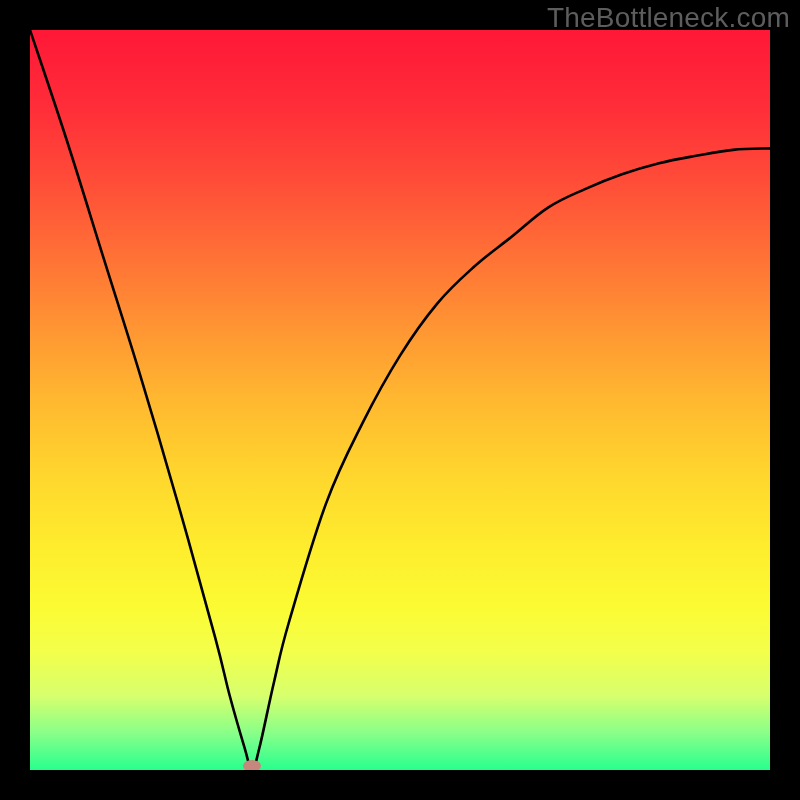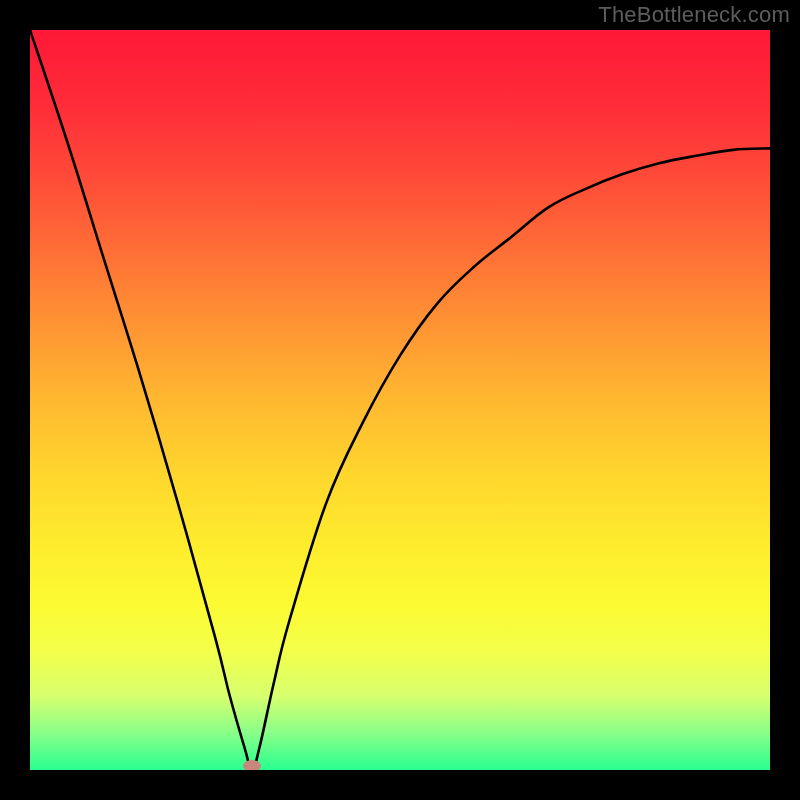--- a/index.html
+++ b/index.html
@@ -15,21 +15,21 @@
     position: relative;
     width: 800px;
     height: 800px;
     background: #000;
   }
   .watermark {
     position: absolute;
     top: 2px;
     right: 10px;
     color: #5d5d5d;
-    font-size: 22px;
+    font-size: 28px;
     font-weight: 400;
     letter-spacing: 0.2px;
     z-index: 20;
   }
   .plot {
     position: absolute;
     left: 30px;
     top: 30px;
     width: 740px;
     height: 740px;

